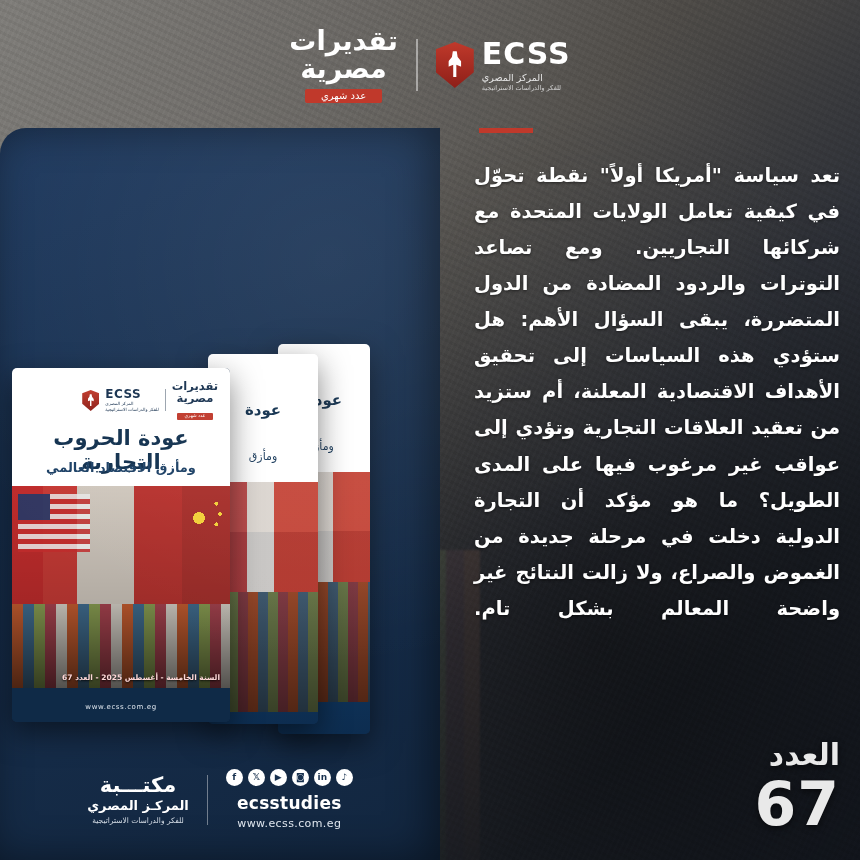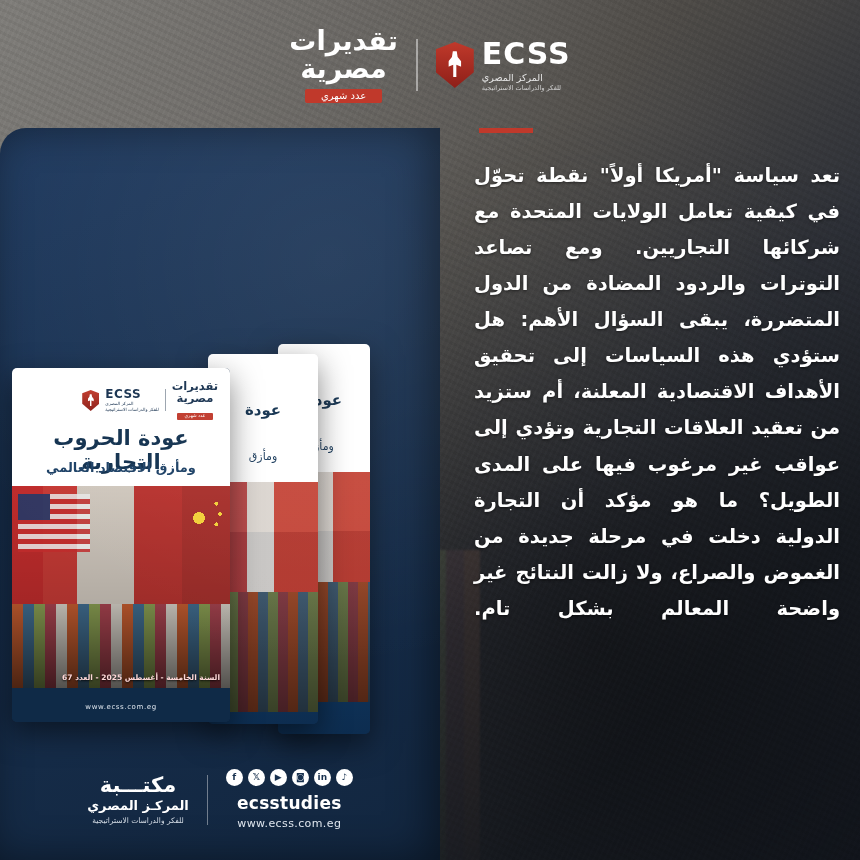--- a/index.html
+++ b/index.html
@@ -445,20 +445,24 @@
       <div class="l1">تقديرات</div>
       <div class="l2">مصرية</div>
       <div class="l3">عدد شهري</div>
     </div>
   </div>
 
   <div class="accent-bar"></div>
 
   <div class="paragraph">تعد سياسة "أمريكا أولاً" نقطة تحوّل في كيفية تعامل الولايات المتحدة مع شركائها التجاريين. ومع تصاعد التوترات والردود المضادة من الدول المتضررة، يبقى السؤال الأهم: هل ستؤدي هذه السياسات إلى تحقيق الأهداف الاقتصادية المعلنة، أم ستزيد من تعقيد العلاقات التجارية وتؤدي إلى عواقب غير مرغوب فيها على المدى الطويل؟ ما هو مؤكد أن التجارة الدولية دخلت في مرحلة جديدة من الغموض والصراع، ولا زالت النتائج غير واضحة المعالم بشكل تام.</div>
 
+  <div class="issue">
+    <div class="lbl">العدد</div>
+    <div class="num">67</div>
+  </div>
 
   <div class="panel">
 
     <div class="cover cover-back2">
       <div class="back-title">عودة</div>
       <div class="back-sub">ومأز</div>
       <div class="back-img"></div>
       <div class="back-ship"></div>
     </div>
 

